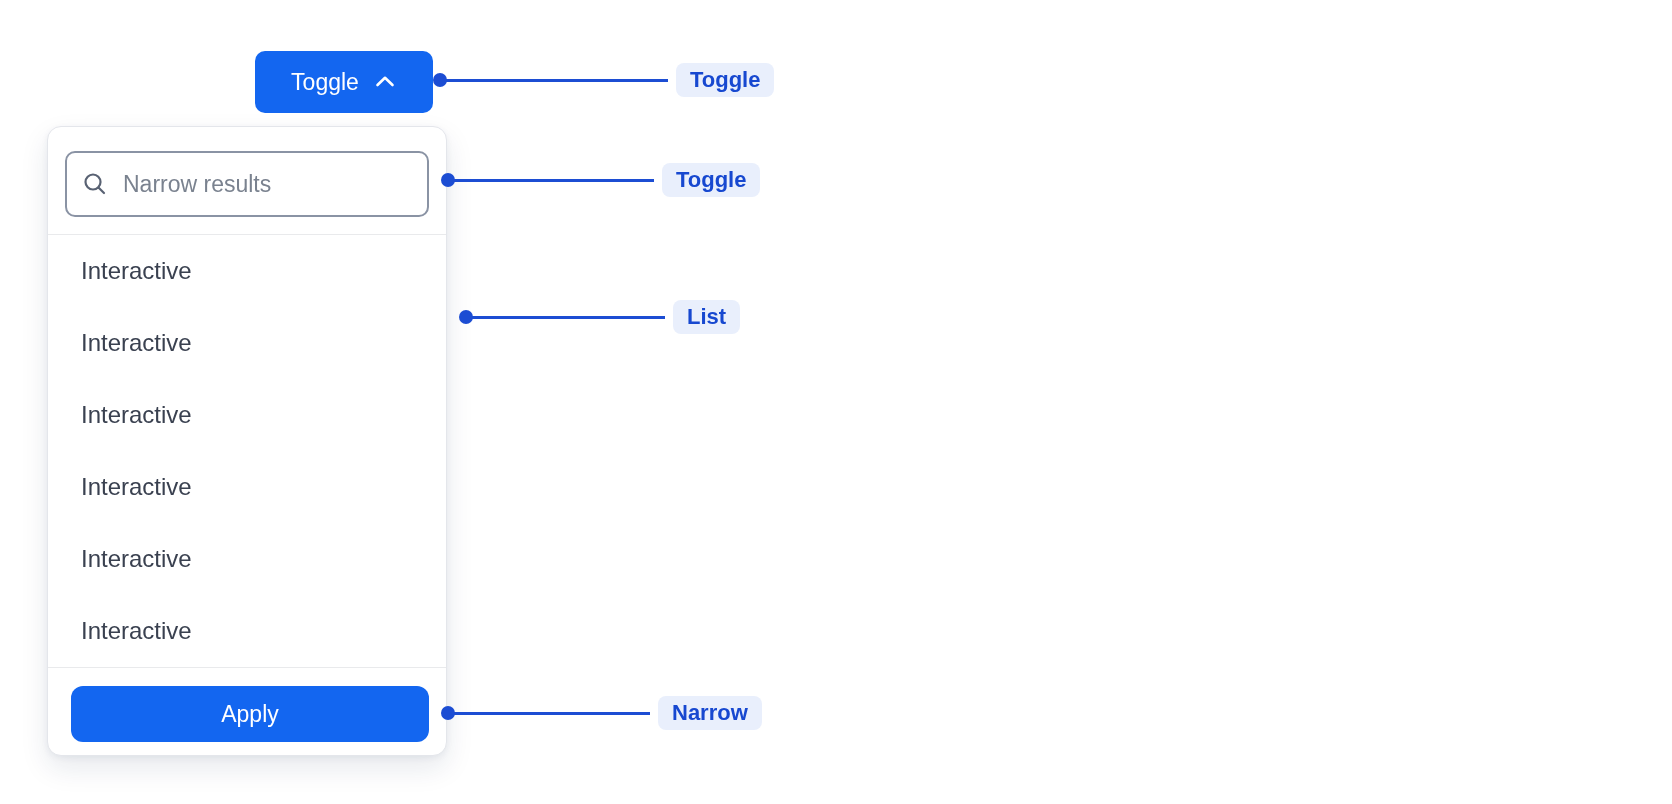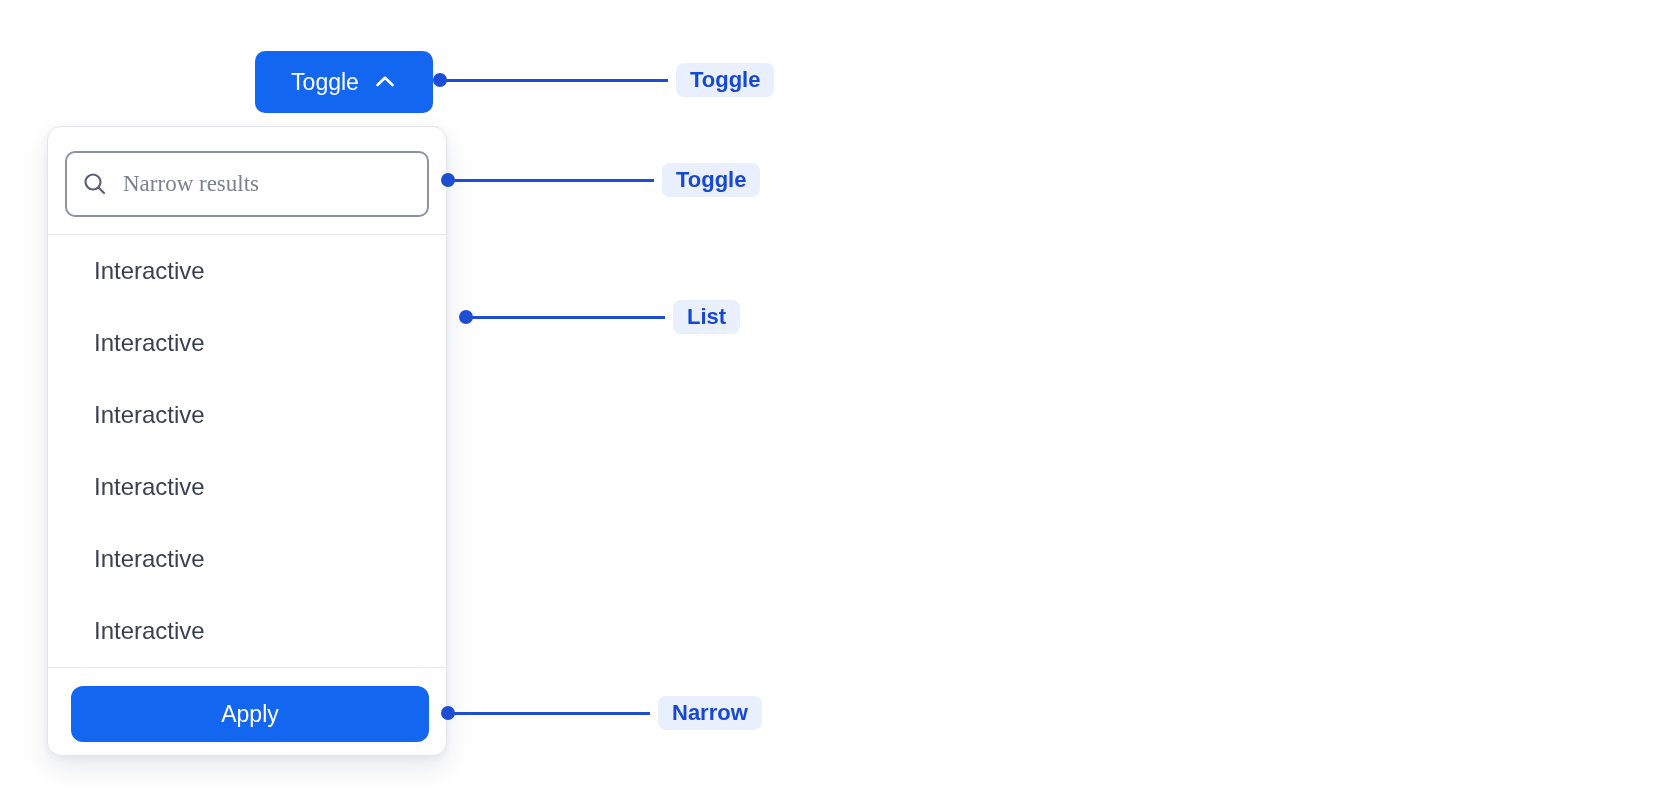--- a/index.html
+++ b/index.html
@@ -32,27 +32,27 @@
     height:108px;box-sizing:border-box;padding:24px 17px 18px 17px;
     border-bottom:1.5px solid var(--divider,#E9EAEC);
   }
   .search-box{
     height:66px;box-sizing:border-box;border:2px solid var(--input-border,#8A93A4);
     border-radius:10px;display:flex;align-items:center;padding:0 14px;gap:12px;
     background:#ffffff;
   }
   .search-box input{
     flex:1;border:none;outline:none;font-size:23px;color:#1d4ed8;
-    font-family:Liberation Serif, serif;background:transparent;min-width:0;
+    font-family:Liberation Sans, sans-serif;background:transparent;min-width:0;
   }
   .search-box input::placeholder{color:var(--placeholder-text,#7A828F);opacity:1;}
 
   .panel-list{flex:1;display:flex;flex-direction:column;}
   .list-item{
-    height:72px;display:flex;align-items:center;padding-left:46px;
+    height:72px;display:flex;align-items:center;padding-left:33px;
     font-size:24px;color:var(--item-text,#3A4150);cursor:pointer;
   }
   .panel-footer{
     height:90px;box-sizing:border-box;padding:18px 17px 16px 23px;
     border-top:1.5px solid var(--divider,#E9EAEC);
   }
   .apply-btn{
     width:100%;height:56px;background:var(--primary-blue,#1366F0);
     border:none;border-radius:12px;color:#ffffff;font-size:23px;font-weight:500;
     cursor:pointer;font-family:inherit;

